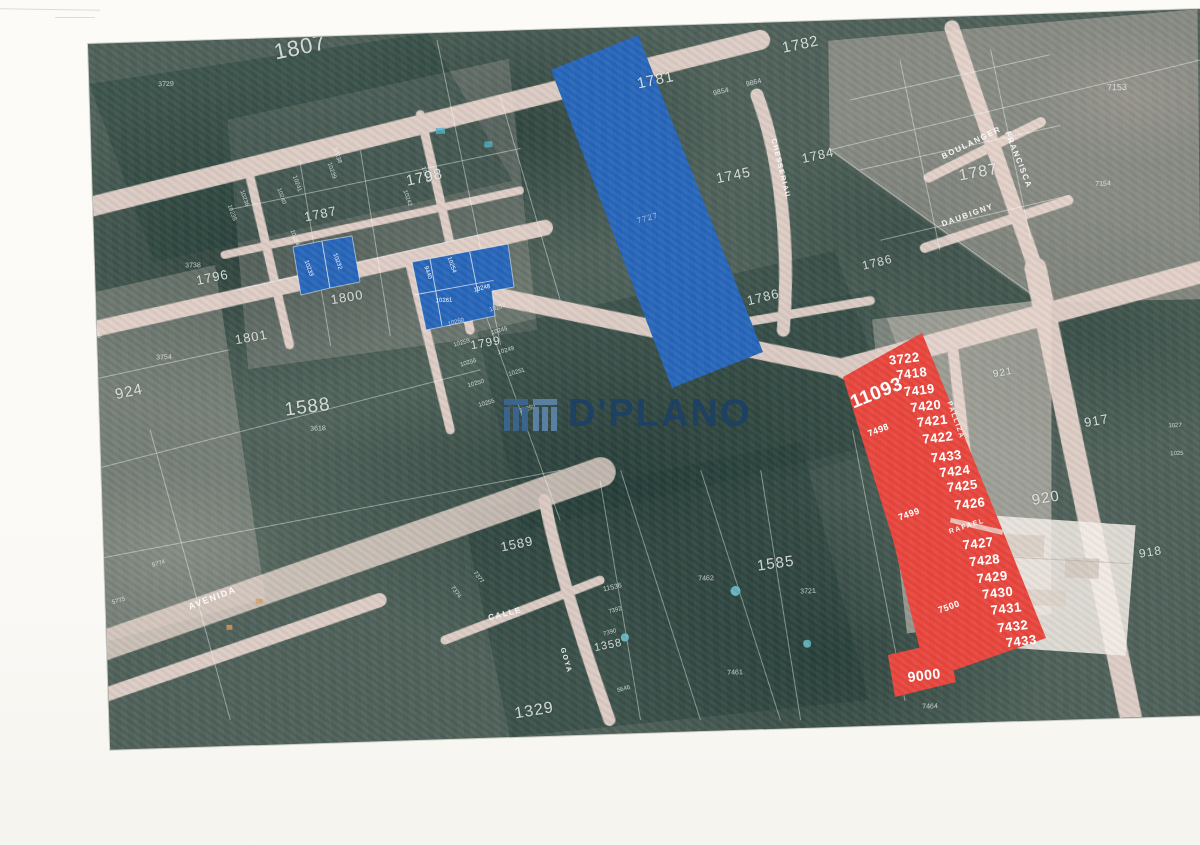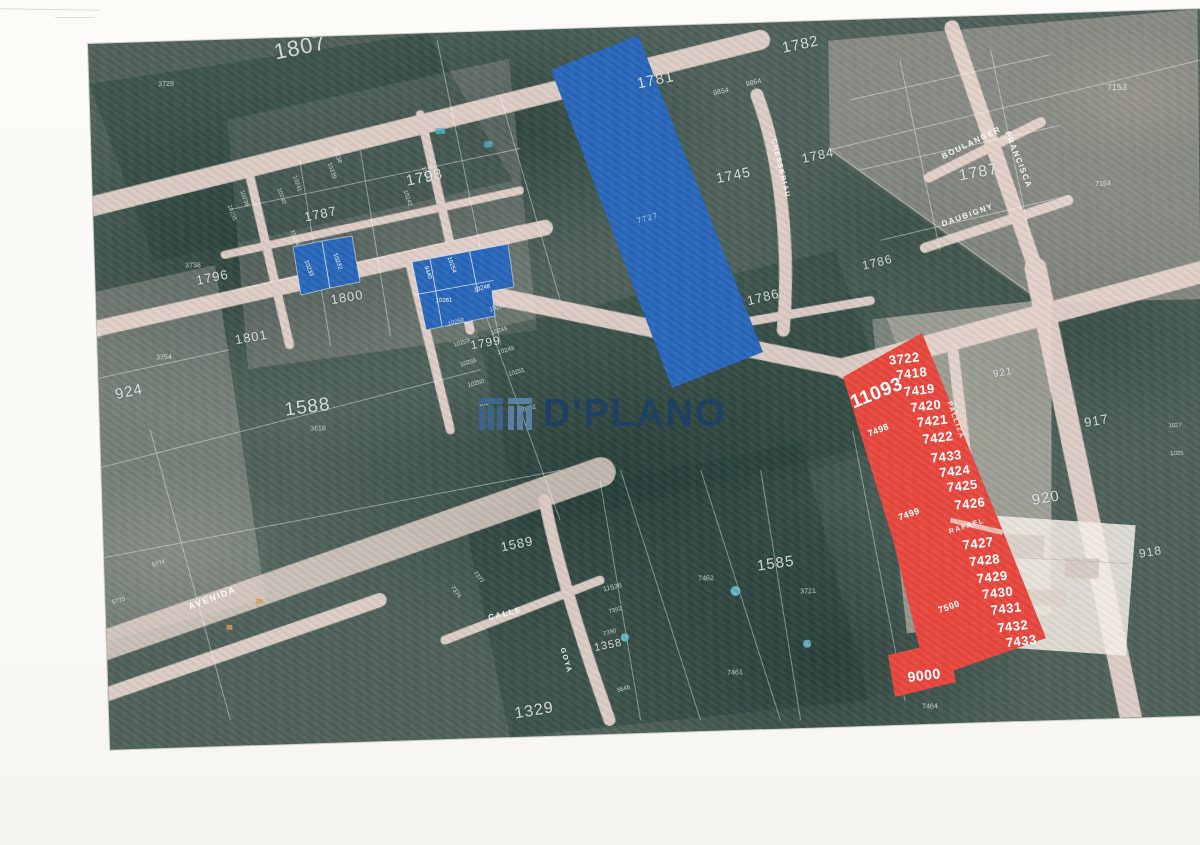--- a/index.html
+++ b/index.html
@@ -35,21 +35,21 @@
   
   .lbl{position:absolute;white-space:nowrap;line-height:1;z-index:5;
        color:rgba(248,250,248,.85);}
   .lbl.area{letter-spacing:1px;color:rgba(244,247,244,.82);text-shadow:0 0 2px rgba(25,45,40,.35);}
   .lbl.parcel{color:rgba(242,246,243,.72);}
   .lbl.street{color:rgba(252,252,252,.92);letter-spacing:1.5px;font-weight:600;}
   .lbl.red{color:#ffffff;font-weight:700;letter-spacing:.5px;}
   .lbl.blue{color:rgba(255,255,255,.92);}
   .lbl.faint{color:rgba(255,255,255,.5);letter-spacing:1px;}
   
-  .watermark{position:absolute;left:479px;top:392px;display:flex;align-items:center;
+  .watermark{position:absolute;left:504px;top:392px;display:flex;align-items:flex-end;
              gap:8px;z-index:20;opacity:.93;}
   .watermark .brand{font-size:38px;font-weight:600;letter-spacing:2px;
                     color:#1d4166;font-family:"Liberation Sans",sans-serif;}
   
   .artifact{position:absolute;background:#c8c8c2;opacity:.6;}
 </style>
 </head>
 <body>
 
 <div class="page">

